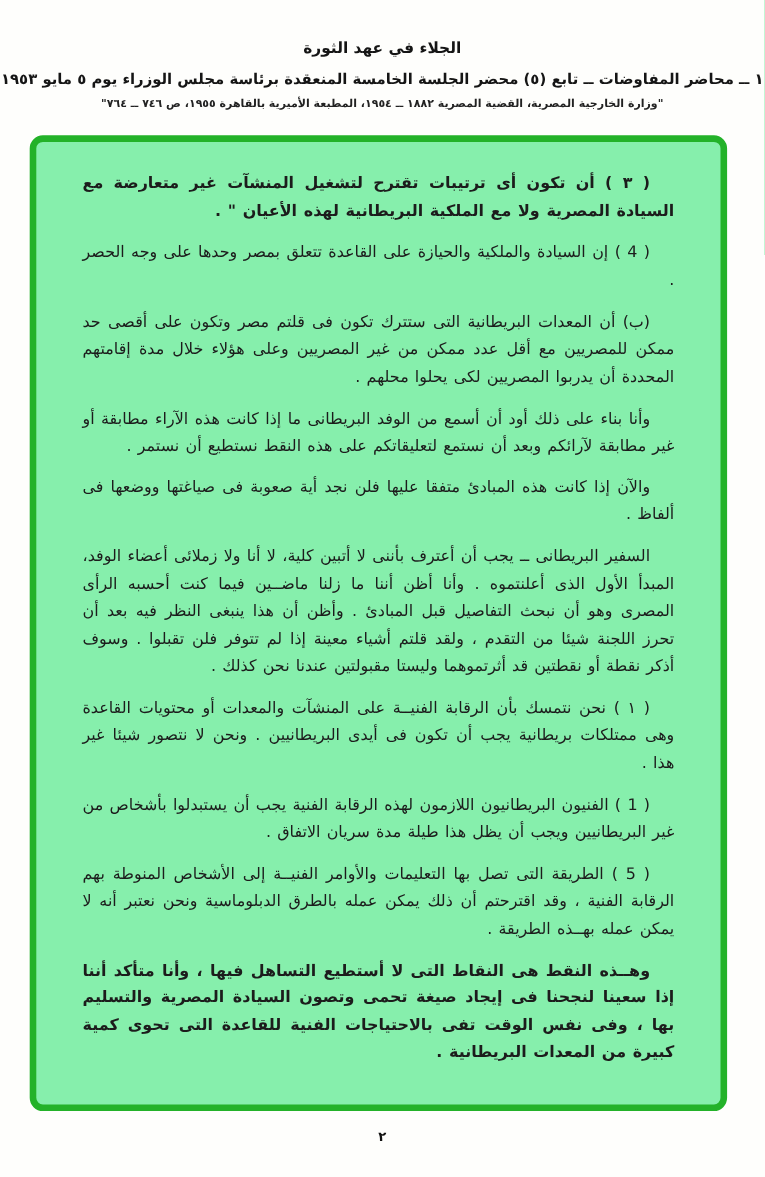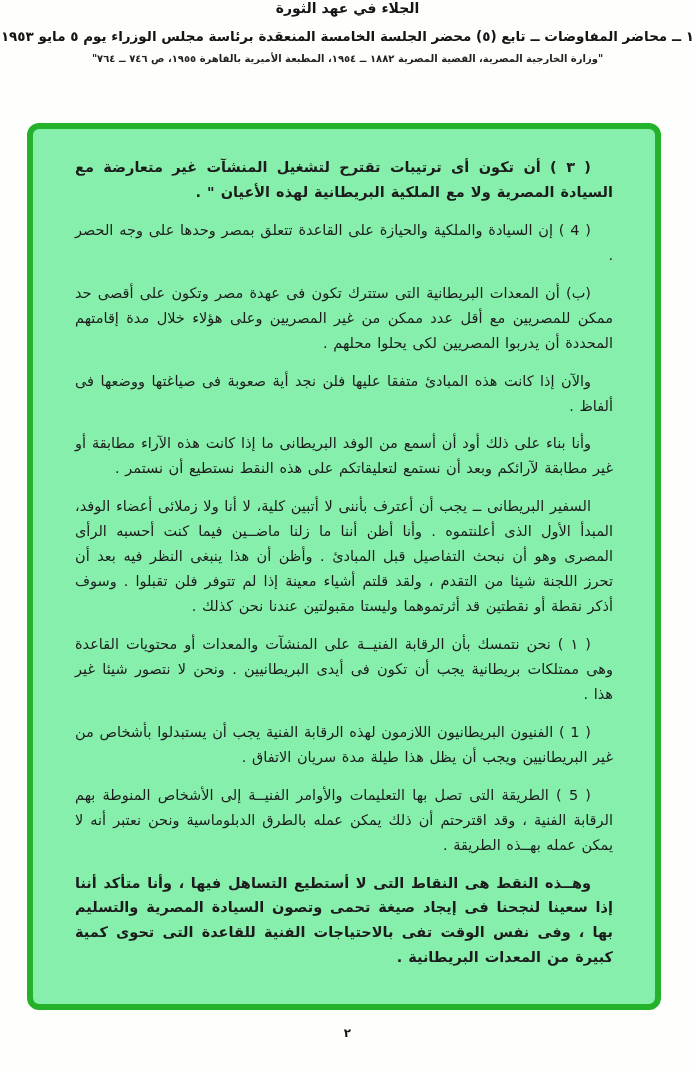--- a/index.html
+++ b/index.html
@@ -10,20 +10,21 @@
     width: 695px;
     height: 1070px;
     background: #fefefc;
     font-family: "DejaVu Sans", sans-serif;
     position: relative;
     overflow: hidden;
   }
   .header {
     direction: rtl;
     text-align: center;
+    padding-top: 36px;
     color: #151515;
   }
   .doc-title {
     font-size: 14px;
     font-weight: bold;
     margin: 0 0 12px 0;
   }
   .doc-subtitle {
     font-size: 13.5px;
     font-weight: bold;
@@ -76,23 +77,23 @@
 <div class="header">
   <p class="doc-title">الجلاء في عهد الثورة</p>
   <p class="doc-subtitle">١ ــ محاضر المفاوضات ــ تابع (٥) محضر الجلسة الخامسة المنعقدة برئاسة مجلس الوزراء يوم ٥ مايو ١٩٥٣</p>
   <p class="doc-source">"وزارة الخارجية المصرية، القضية المصرية ١٨٨٢ ــ ١٩٥٤، المطبعة الأميرية بالقاهرة ١٩٥٥، ص ٧٤٦ ــ ٧٦٤"</p>
 </div>
 
 <div class="scan-box" style="border-color: rgb(35, 178, 41);">
   <div>
       <p class="para bold indent">( ٣ ) أن تكون أى ترتيبات تقترح لتشغيل المنشآت غير متعارضة مع السيادة المصرية ولا مع الملكية البريطانية لهذه الأعيان " .</p>
       <p class="para indent">( 4 ) إن السيادة والملكية والحيازة على القاعدة تتعلق بمصر وحدها على وجه الحصر .</p>
-      <p class="para indent">(ب) أن المعدات البريطانية التى ستترك تكون فى عهدة مصر وتكون على أقصى حد ممكن للمصريين مع أقل عدد ممكن من غير المصريين وعلى هؤلاء خلال مدة إقامتهم المحددة أن يدربوا المصريين لكى يحلوا محلهم .</p>
+      <p class="para indent">(ب) أن المعدات البريطانية التى ستترك تكون فى قلتم مصر وتكون على أقصى حد ممكن للمصريين مع أقل عدد ممكن من غير المصريين وعلى هؤلاء خلال مدة إقامتهم المحددة أن يدربوا المصريين لكى يحلوا محلهم .</p>
+      <p class="para indent">وأنا بناء على ذلك أود أن أسمع من الوفد البريطانى ما إذا كانت هذه الآراء مطابقة أو غير مطابقة لآرائكم وبعد أن نستمع لتعليقاتكم على هذه النقط نستطيع أن نستمر .</p>
       <p class="para indent">والآن إذا كانت هذه المبادئ متفقا عليها فلن نجد أية صعوبة فى صياغتها ووضعها فى ألفاظ .</p>
-      <p class="para indent">وأنا بناء على ذلك أود أن أسمع من الوفد البريطانى ما إذا كانت هذه الآراء مطابقة أو غير مطابقة لآرائكم وبعد أن نستمع لتعليقاتكم على هذه النقط نستطيع أن نستمر .</p>
       <p class="para indent">السفير البريطانى ــ يجب أن أعترف بأننى لا أتبين كلية، لا أنا ولا زملائى أعضاء الوفد، المبدأ الأول الذى أعلنتموه . وأنا أظن أننا ما زلنا ماضــين فيما كنت أحسبه الرأى المصرى وهو أن نبحث التفاصيل قبل المبادئ . وأظن أن هذا ينبغى النظر فيه بعد أن تحرز اللجنة شيئا من التقدم ، ولقد قلتم أشياء معينة إذا لم تتوفر فلن تقبلوا . وسوف أذكر نقطة أو نقطتين قد أثرتموهما وليستا مقبولتين عندنا نحن كذلك .</p>
       <p class="para indent">( ١ ) نحن نتمسك بأن الرقابة الفنيــة على المنشآت والمعدات أو محتويات القاعدة وهى ممتلكات بريطانية يجب أن تكون فى أيدى البريطانيين . ونحن لا نتصور شيئا غير هذا .</p>
       <p class="para indent">( 1 ) الفنيون البريطانيون اللازمون لهذه الرقابة الفنية يجب أن يستبدلوا بأشخاص من غير البريطانيين ويجب أن يظل هذا طيلة مدة سريان الاتفاق .</p>
       <p class="para indent">( 5 ) الطريقة التى تصل بها التعليمات والأوامر الفنيــة إلى الأشخاص المنوطة بهم الرقابة الفنية ، وقد اقترحتم أن ذلك يمكن عمله بالطرق الدبلوماسية ونحن نعتبر أنه لا يمكن عمله بهــذه الطريقة .</p>
       <p class="para bold indent">وهــذه النقط هى النقاط التى لا أستطيع التساهل فيها ، وأنا متأكد أننا إذا سعينا لنجحنا فى إيجاد صيغة تحمى وتصون السيادة المصرية والتسليم بها ، وفى نفس الوقت تفى بالاحتياجات الفنية للقاعدة التى تحوى كمية كبيرة من المعدات البريطانية .</p>
     </div>
 </div>
 
 <div class="page-num">٢</div>
 

